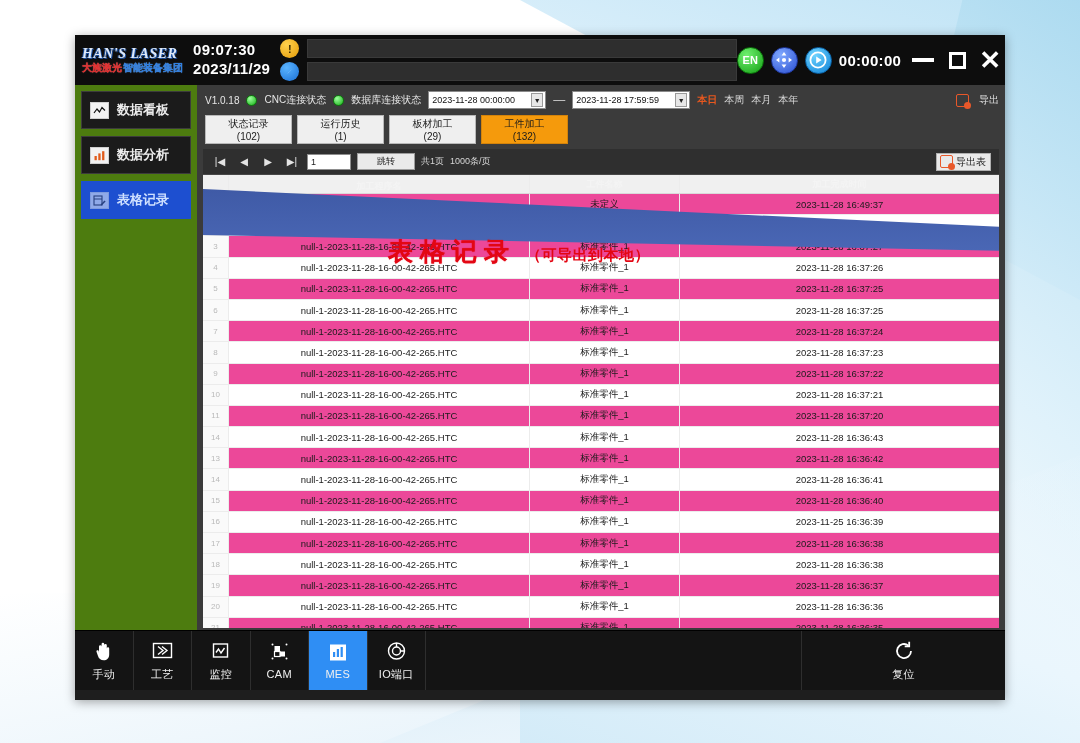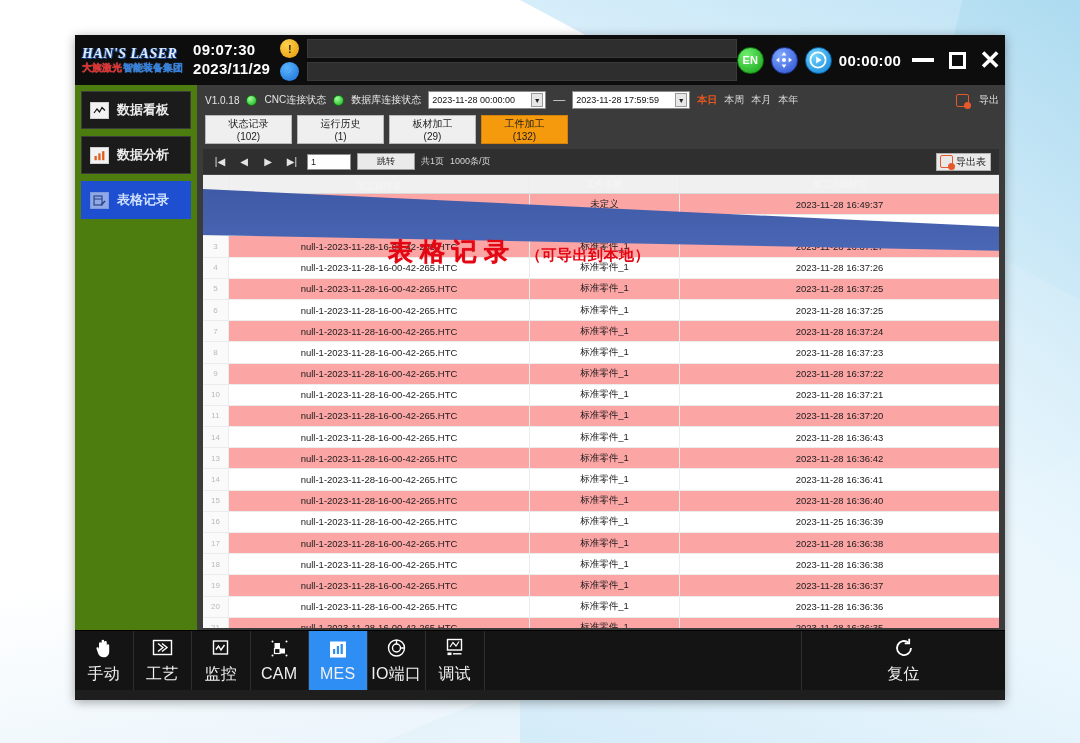--- a/index.html
+++ b/index.html
@@ -156,21 +156,21 @@
   .pg-spacer { flex:1; }
   .pg-exp { display:flex; align-items:center; gap:3px; background:#e9e9e9; border:1px solid #b0b0b0;
             padding:1px 4px 1px 3px; cursor:pointer; }
   .pg-exp .exp-txt { color:#1b1b1b; }
 
   
   .grid { position:absolute; left:0; right:0; top:26px; bottom:0; background:#fff; }
   .g-head { display:flex; height:19px; background:#f0f0f0; border-bottom:1px solid #dadada; }
   .g-row  { display:flex; height:21.2px; align-items:center; border-bottom:1px solid #ececec;
             font-size:9.5px; color:#1b1b1b; }
-  .g-row.odd { background:#fca5a5; }
+  .g-row.odd { background:#ec4899; }
   .g-row.even { background:#ffffff; }
   .c-num  { width:26px; flex:0 0 auto; text-align:center; color:#b9b9b9; font-size:8px;
             border-right:1px solid #ececec; align-self:stretch; display:flex;
             align-items:center; justify-content:center; background:#fafafa; }
   .c-prog { width:300px; flex:0 0 auto; text-align:center; }
   .c-part { width:150px; flex:0 0 auto; text-align:center; border-left:1px solid #ececec; align-self:stretch;
             display:flex; align-items:center; justify-content:center; }
   .c-time { flex:1; text-align:center; border-left:1px solid #ececec; align-self:stretch;
             display:flex; align-items:center; justify-content:center; }
   .g-head .c-num,.g-head .c-part,.g-head .c-time { background:#f0f0f0; }
@@ -202,21 +202,21 @@
 
   
   .bottombar { height:60px; background:#141414; display:flex; border-top:1px solid #000; }
   .bb {
     width:58.5px; height:100%; display:flex; flex-direction:column; align-items:center;
     justify-content:center; gap:5px; color:#f0f0f0; border-right:1px solid #2e2e2e;
     cursor:pointer; flex:0 0 auto;
   }
   .bb.active { background:#2f8ef4; }
   .bb-ic { height:22px; display:flex; align-items:center; justify-content:center; }
-  .bb-lb { font-size:16px; letter-spacing:.3px; }
+  .bb-lb { font-size:11px; letter-spacing:.3px; }
   .bb-gap { flex:1; border-right:1px solid #2e2e2e; }
   .bb-wide { width:203px; flex:0 0 auto; border-right:none; }
   svg { display:block; }
 </style>
 </head>
 <body>
 
 <div id="bg-deco">
   <div class="deco-tri-a"></div>
   <div class="deco-tri-b"></div>
@@ -607,31 +607,20 @@
       <span class="bb-ic">
         <svg width="21" height="20" viewBox="0 0 21 20">
           <circle cx="10.5" cy="10" r="8" fill="none" stroke="#fff" stroke-width="1.4"></circle>
           <circle cx="10.5" cy="10" r="4" fill="none" stroke="#fff" stroke-width="1.4"></circle>
           <path d="M10.5 2 L10.5 6 M14 10 L18.5 10" stroke="#fff" stroke-width="1.4"></path>
         </svg>
       </span>
       <span class="bb-lb">IO端口</span>
     </div>
 
-    <div class="bb">
-      <span class="bb-ic">
-        <svg width="21" height="19" viewBox="0 0 21 19">
-          <rect x="3.5" y="1.5" width="14" height="10.5" fill="none" stroke="#fff" stroke-width="1.4"></rect>
-          <polyline points="6,9 9,4.5 12,8 15,3.5" fill="none" stroke="#fff" stroke-width="1.2"></polyline>
-          <rect x="3.5" y="14.5" width="4" height="2.6" fill="#fff"></rect>
-          <line x1="9" y1="15.8" x2="17.5" y2="15.8" stroke="#fff" stroke-width="1.4"></line>
-        </svg>
-      </span>
-      <span class="bb-lb">调试</span>
-    </div>
 
     <div class="bb-gap"></div>
 
     <div class="bb bb-wide">
       <span class="bb-ic">
         <svg width="22" height="22" viewBox="0 0 22 22">
           <path d="M18 11 a7 7 0 1 1 -2.6 -5.4" fill="none" stroke="#fff" stroke-width="1.8"></path>
           <path d="M16.2 1.8 L16.2 6.3 L11.7 6.3" fill="none" stroke="#fff" stroke-width="1.8"></path>
         </svg>
       </span>

